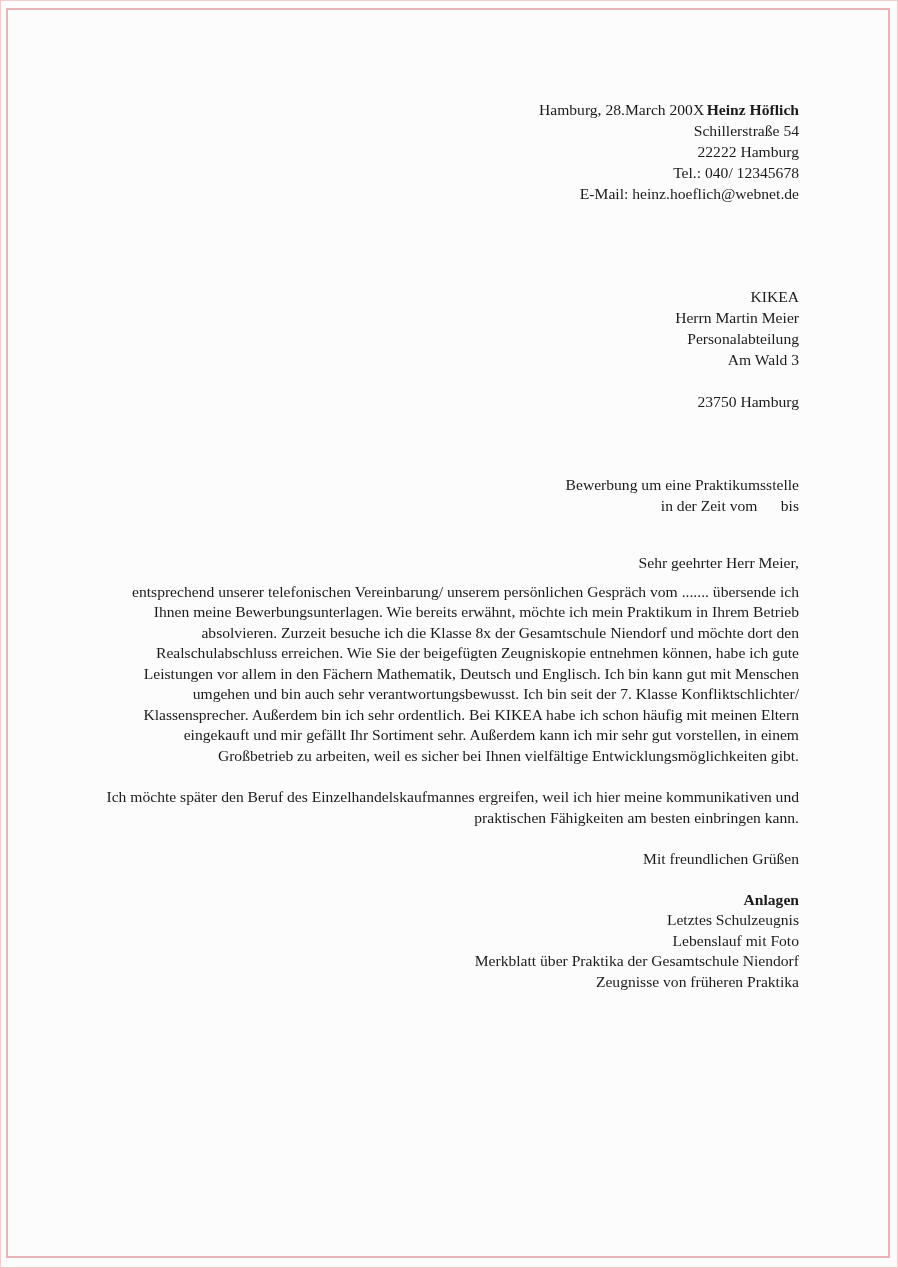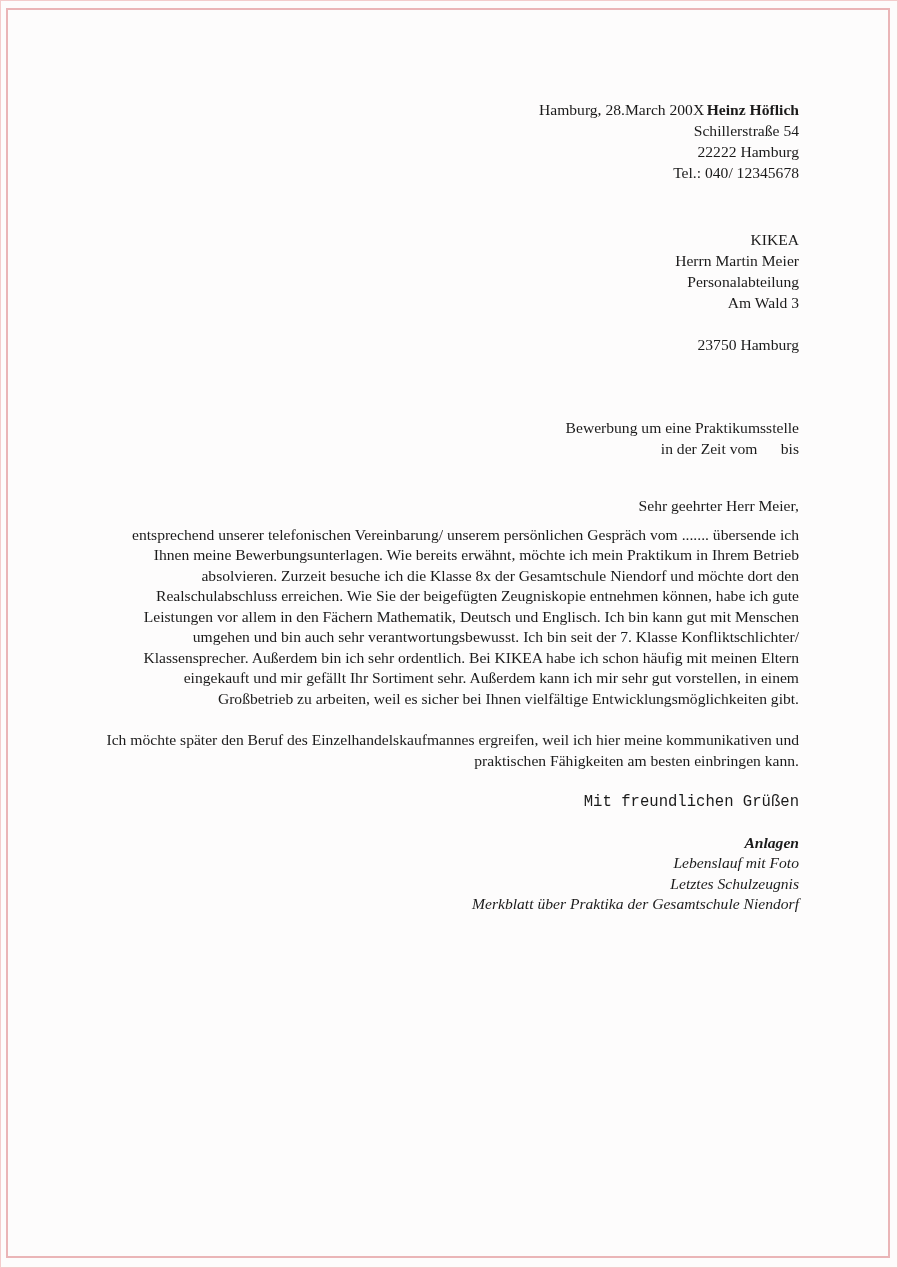--- a/index.html
+++ b/index.html
@@ -43,21 +43,21 @@
   .sender-name {
     font-weight: bold;
   }
   .date {
     position: absolute;
     left: 433px;
     top: 0;
     white-space: nowrap;
   }
   .recipient-block {
-    margin-top: 46px;
+    margin-top: 82px;
     line-height: 21px;
   }
   .recipient-city {
     margin-top: 21px;
   }
   .subject-block {
     margin-top: 62px;
     font-weight: normal;
     line-height: 21px;
   }
@@ -68,47 +68,46 @@
     margin-top: 37px;
   }
   .body-block {
     margin-top: 8px;
   }
   .body-block p {
     margin: 0 0 21px 0;
   }
   .closing {
     margin-top: 2px;
-    font-family: Liberation Mono, monospace;
   }
   .signature {
     margin-top: 24px;
   }
   .enclosures {
     margin-top: 20px;
     line-height: 20.5px;
-    font-style: italic;
   }
   .enclosures-title {
     font-weight: bold;
   }
 </style>
 </head>
 <body>
 
 <div class="page">
   <div class="page-border"></div>
 
   <div class="content">
 
     <div class="sender-block">
       <div class="sender-name">Heinz Höflich</div>
       <div>Schillerstraße 54</div>
       <div>22222 Hamburg</div>
       <div>Tel.: 040/ 12345678</div>
+      <div>E-Mail: heinz.hoeflich@webnet.de</div>
       <div class="date">Hamburg, 28.March 200X</div>
     </div>
 
     <div class="recipient-block">
       <div>KIKEA</div>
       <div>Herrn Martin Meier</div>
       <div>Personalabteilung</div>
       <div>Am Wald 3</div>
       <div class="recipient-city">23750 Hamburg</div>
     </div>
@@ -123,19 +122,20 @@
     <div class="body-block">
       <p>entsprechend unserer telefonischen Vereinbarung/ unserem persönlichen Gespräch vom ....... übersende ich Ihnen meine Bewerbungsunterlagen. Wie bereits erwähnt, möchte ich mein Praktikum in Ihrem Betrieb absolvieren. Zurzeit besuche ich die Klasse 8x der Gesamtschule Niendorf und möchte dort den Realschulabschluss erreichen. Wie Sie der beigefügten Zeugniskopie entnehmen können, habe ich gute Leistungen vor allem in den Fächern Mathematik, Deutsch und Englisch. Ich bin kann gut mit Menschen umgehen und bin auch sehr verantwortungsbewusst. Ich bin seit der 7. Klasse Konfliktschlichter/ Klassensprecher. Außerdem bin ich sehr ordentlich. Bei KIKEA habe ich schon häufig mit meinen Eltern eingekauft und mir gefällt Ihr Sortiment sehr. Außerdem kann ich mir sehr gut vorstellen, in einem Großbetrieb zu arbeiten, weil es sicher bei Ihnen vielfältige Entwicklungsmöglichkeiten gibt.</p>
       <p>Ich möchte später den Beruf des Einzelhandelskaufmannes ergreifen, weil ich hier meine kommunikativen und praktischen Fähigkeiten am besten einbringen kann.</p>
     </div>
 
     <div class="closing">Mit freundlichen Grüßen</div>
 
 
     <div class="enclosures">
       <div class="enclosures-title">Anlagen</div>
+      <div>Letztes Schulzeugnis</div>
       <div>Lebenslauf mit Foto</div>
-      <div>Letztes Schulzeugnis</div>
       <div>Merkblatt über Praktika der Gesamtschule Niendorf</div>
+      <div>Zeugnisse von früheren Praktika</div>
     </div>
 
   </div>
 </div>
 
 </body></html>

